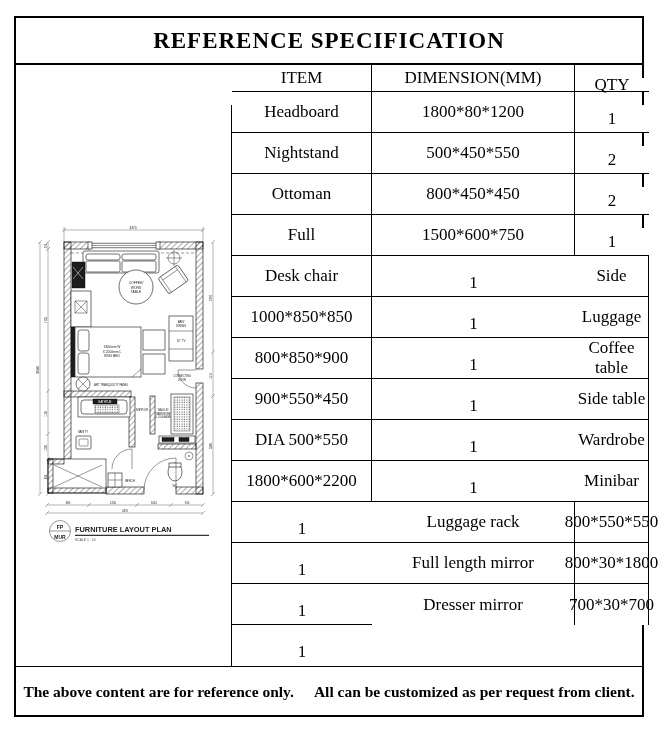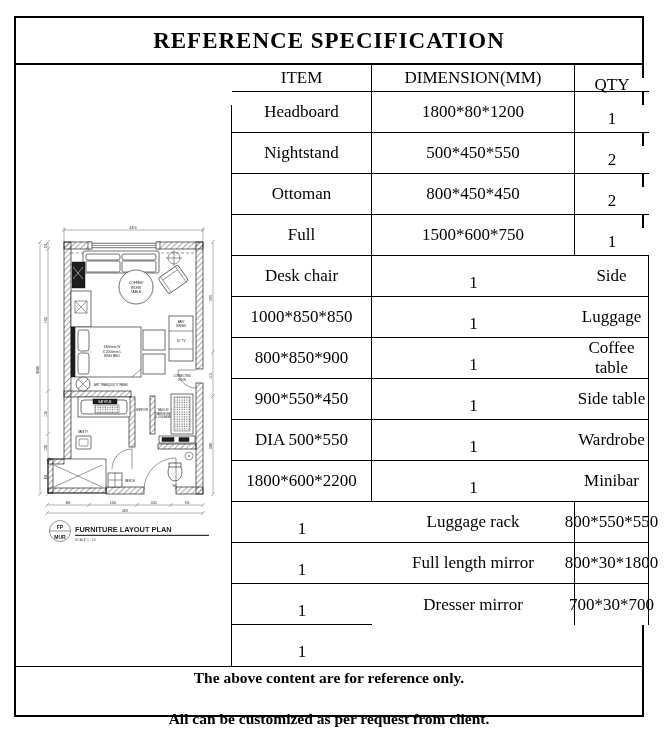--- a/index.html
+++ b/index.html
@@ -32,21 +32,21 @@
   .cell{
     border-right:1px solid #000;border-bottom:1px solid #000;
     box-sizing:border-box;display:flex;align-items:center;justify-content:center;
     font-size:17px;background:#fff;text-align:center;
   }
   .cell.qty{border-right:none;margin-top:13px;}
   .cell.head{font-size:17px;}
   .cell.last{border-bottom:none;}
   .footer{
     flex:1 1 auto;border-top:1.5px solid #000;
-    display:flex;flex-direction:column;align-items:center;justify-content:center;
+    display:flex;flex-direction:row;align-items:center;justify-content:center;
     font-weight:bold;font-size:15.5px;line-height:21px;gap:20px;
   }
   
   .plan-cell svg text{
     font-family:"Liberation Sans", sans-serif;fill:#222;
   }
   .thin{stroke:#333;stroke-width:0.5;fill:none;}
   .wall{fill:url(#hatch);stroke:#000;stroke-width:0.6;}
   .furn{fill:#fff;stroke:#333;stroke-width:0.7;}
   .dark{fill:#1d1d1d;stroke:#000;stroke-width:0.4;}

